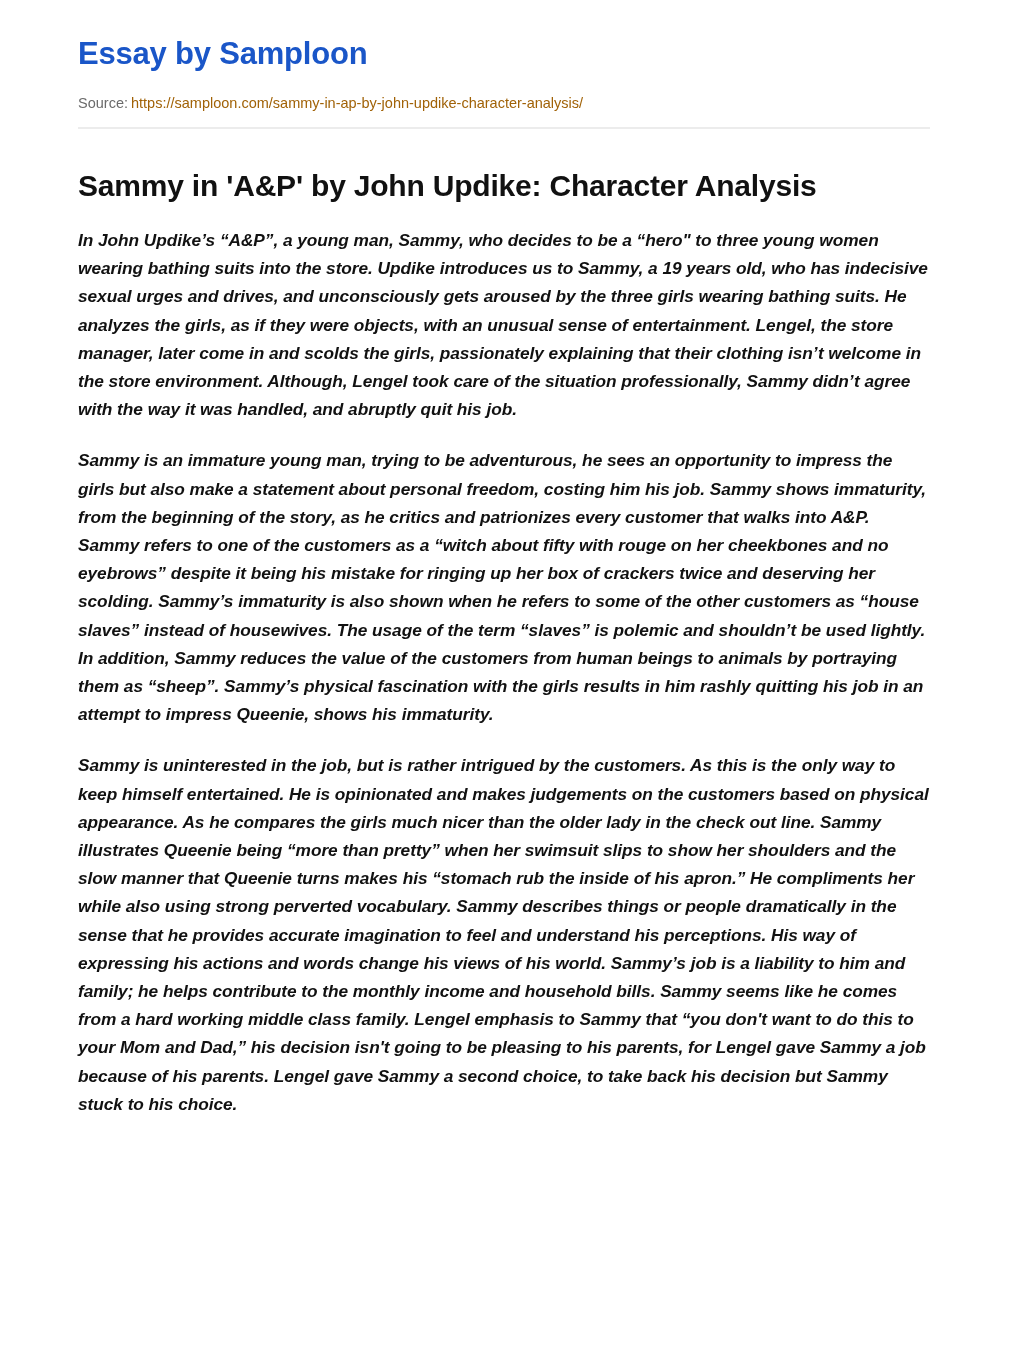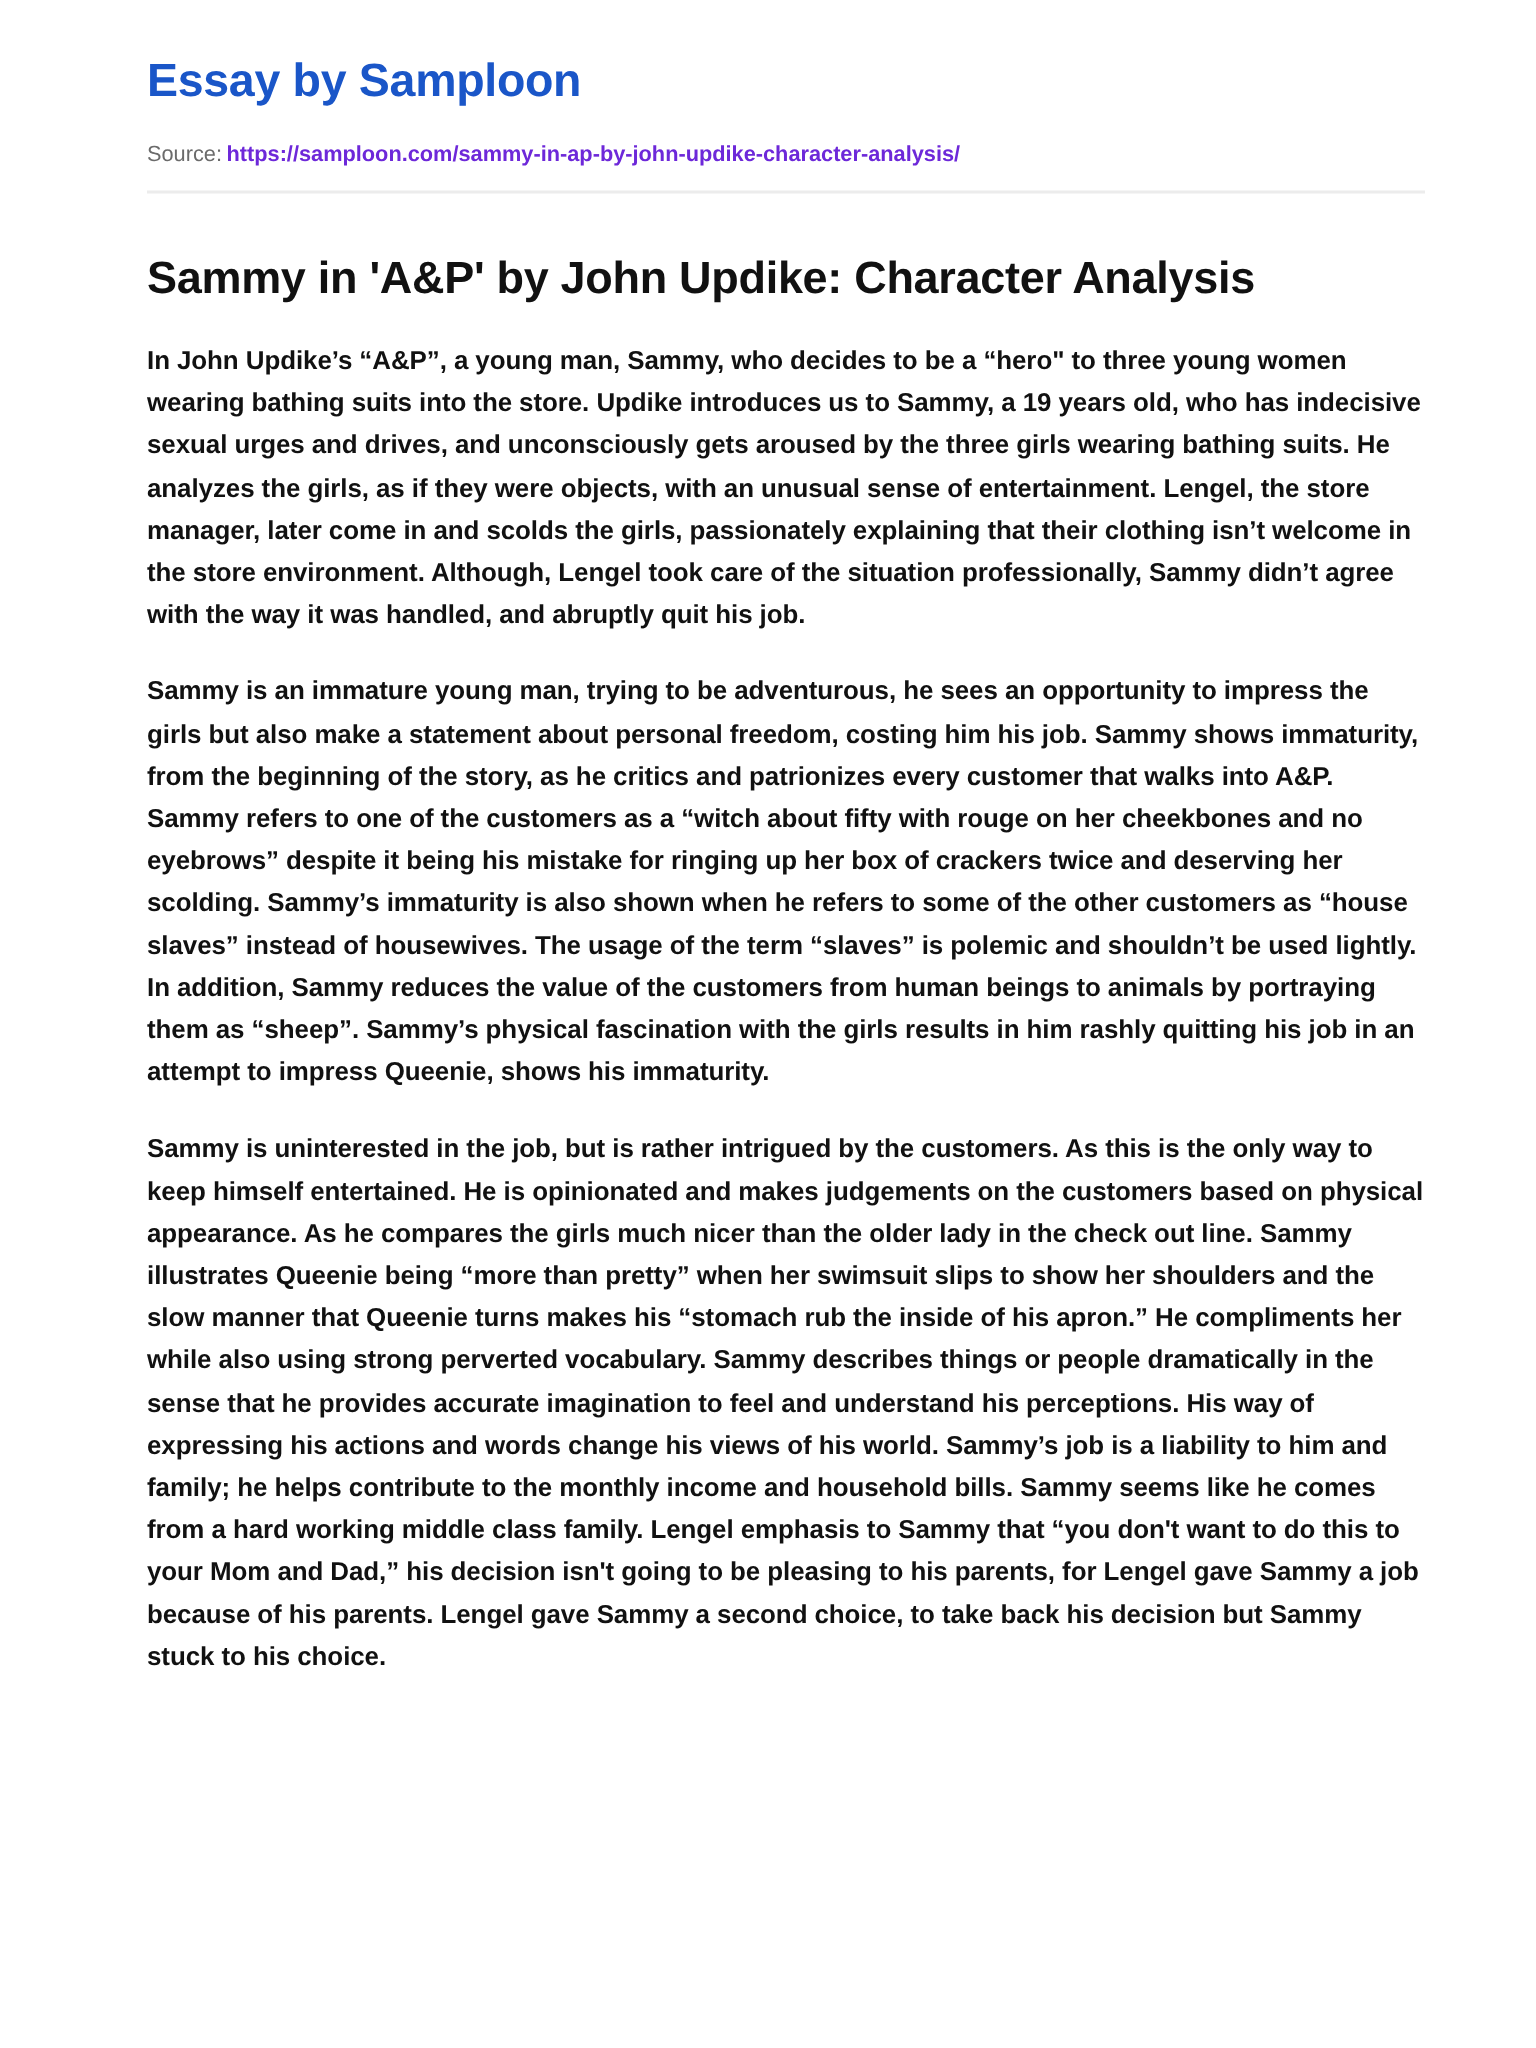--- a/index.html
+++ b/index.html
@@ -19,21 +19,21 @@
   .page {
     width: 1024px;
     height: 1365px;
     box-sizing: border-box;
     padding: 0;
     position: relative;
     overflow: hidden;
   }
   .inner {
     position: absolute;
-    left: 98px;
+    left: 78px;
     top: 0;
     width: 852px;
   }
 
   
   .site-logo {
     font-size: 31px;
     font-weight: 700;
     color: #1a56c8;
     letter-spacing: -0.2px;
@@ -48,22 +48,22 @@
     font-size: 14.5px;
     line-height: 1.2;
     white-space: nowrap;
   }
   .source-label {
     color: #6b6b6b;
     font-weight: 400;
     text-align: right;
   }
   .source-url {
-    color: #6d28d9;
-    font-weight: 700;
+    color: #a16207;
+    font-weight: 400;
     text-decoration: none;
     margin-left: 3px;
     word-break: break-all;
   }
   .divider {
     margin-top: 15px;
     height: 2px;
     background: #ececec;
     width: 852px;
   }
@@ -84,20 +84,21 @@
     padding-top: 22px;
   }
   .body-copy p {
     margin: 0 0 23px 0;
     font-size: 17.3px;
     line-height: 28.2px;
     font-weight: 600;
     color: #111111;
     text-align: left;
     letter-spacing: -0.05px;
+    font-style: italic;
   }
   .body-copy p:last-child {
     margin-bottom: 0;
   }
 </style>
 </head>
 <body>
 
 <div class="page">
   <div class="inner">

